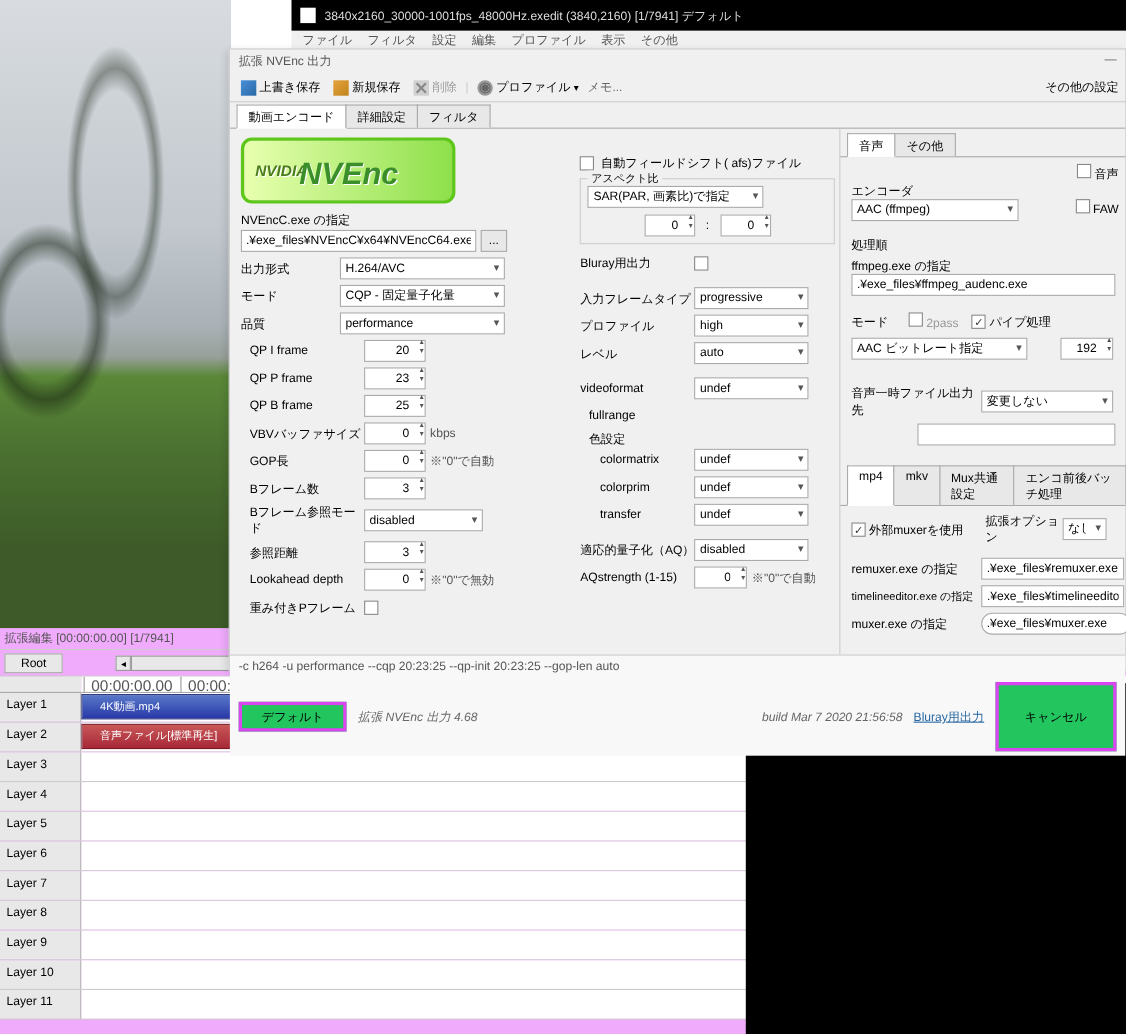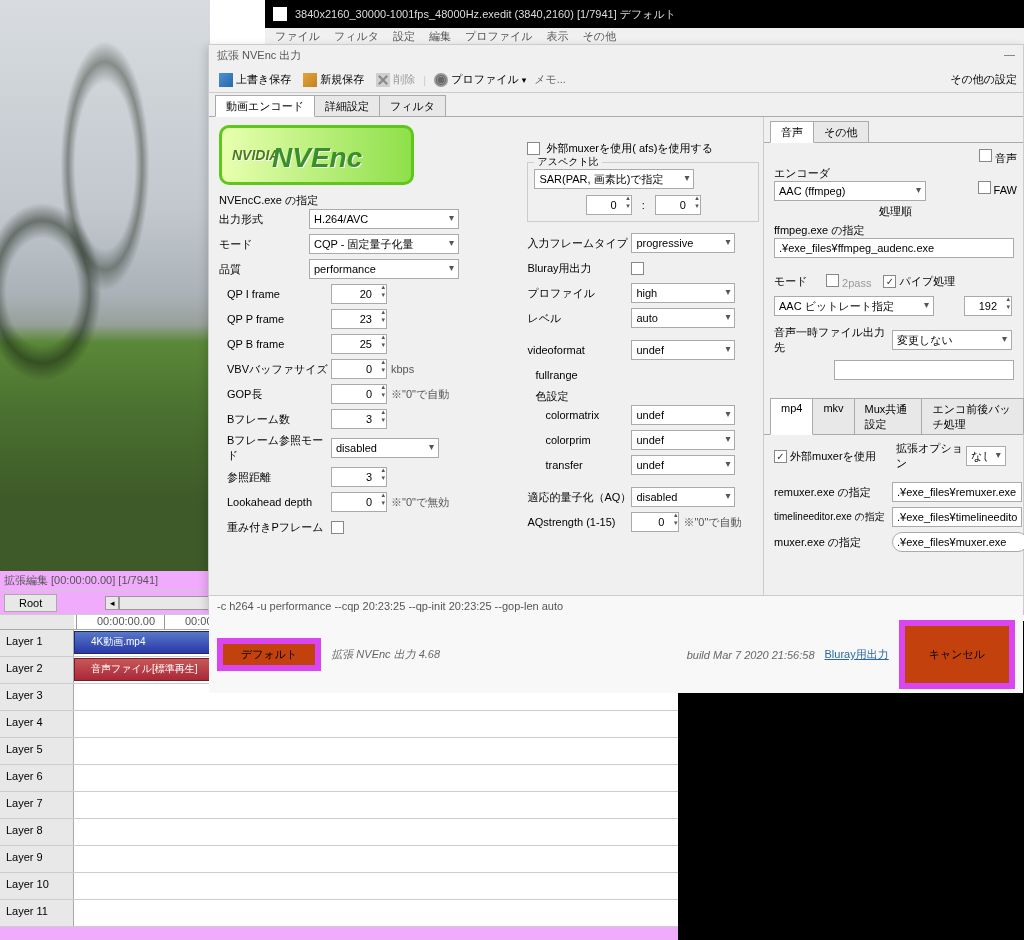--- a/index.html
+++ b/index.html
@@ -45,29 +45,29 @@
 .num-wrap{position:relative;display:inline-block}
 .num-wrap::after{content:"▴\A▾";white-space:pre;position:absolute;right:2px;top:-1px;font-size:7px;line-height:8px;color:#555;pointer-events:none}
 .btn-browse{width:24px;height:20px;border:1px solid #aaa;background:#e8e8e8;cursor:pointer}
 .chk{width:13px;height:13px;border:1px solid #888;background:#fff;cursor:pointer;display:inline-flex;align-items:center;justify-content:center;font-size:10px;color:#333}
 .grp-box{border:1px solid #ccc;padding:6px;margin-bottom:6px;position:relative}
 .grp-title{position:absolute;top:-8px;left:6px;background:#f0f0f0;padding:0 3px;font-size:10px}
 .col-right .tabs{padding-top:4px}
 .dlg-footer{border-top:1px solid #ccc;background:#f8f8f8}
 .cmd-line{padding:4px 8px;color:#555;height:20px}
 .dlg-actions{display:flex;align-items:center;padding:4px 8px;gap:10px}
-.btn-std{padding:3px 18px;border:6px solid #d946ef;background:#c2410c;cursor:pointer}
+.btn-std{padding:3px 18px;border:3px solid #d946ef;background:#22c55e;cursor:pointer}
 .info-txt{color:#666;flex:1}
 .link{color:#2968a3;text-decoration:underline;cursor:pointer}
 .timeline-area{position:absolute;top:571px;left:0;width:1024px;height:369px;background:#f0abfc;z-index:1}
 .tl-header{height:20px;border-bottom:1px solid #ccc;padding:2px 4px;color:#555}
 .tl-root{height:24px;display:flex;align-items:center;border-bottom:1px solid #ccc}
 .root-btn{padding:2px 14px;border:1px solid #aaa;background:#e8e8e8;margin:2px 4px;cursor:pointer}
 .ruler{height:15px;position:relative;background:#fff;border-bottom:1px solid #aaa;overflow:hidden;margin-left:74px}
-.ruler-tick{position:absolute;top:0;font-size:11px;color:#555;border-left:1px solid #999;padding-left:20px;height:14px}
+.ruler-tick{position:absolute;top:0;font-size:14px;color:#555;border-left:1px solid #999;padding-left:6px;height:14px}
 .layer{height:27px;display:flex;border-bottom:1px solid #ccc}
 .layer-name{width:74px;background:#e8e8e8;border-right:1px solid #aaa;padding:5px 6px;cursor:pointer}
 .layer-track{flex:1;position:relative;background:#fff}
 .clip{position:absolute;top:1px;height:23px;color:#fff;padding:3px 16px;font-size:10px;cursor:pointer}
 .clip-blue{background:linear-gradient(180deg,#5878c8,#2838a8);border:1px solid #1a2878}
 .clip-red{background:linear-gradient(180deg,#c85858,#a82838);border:1px solid #781a28}
 .dark-area{position:absolute;top:0;right:0;width:346px;height:100%;background:#000}
 input,select{font-family:inherit;font-size:11px}
 .hint{color:#555;margin-left:4px}
 .tl-scroll{display:flex;align-items:center;margin-left:44px}
@@ -131,20 +131,24 @@
   </div>
 
   <div class="dlg-body">
     <div class="col-left">
       <div class="logo">
         <span class="logo-t1">NVIDIA</span>
         <span class="logo-t2">NVEnc</span>
       </div>
       <div style="margin-top:8px">NVEncC.exe の指定</div>
       <div class="fld">
+        <input class="txt" style="width: 214px;" value=".¥exe_files¥NVEncC¥x64¥NVEncC64.exe">
+        <button class="btn-browse" style="margin-left:4px">...</button>
+      </div>
+      <div class="fld">
           <label>出力形式</label>
           <span class="sel-wrap"><select class="sel" style="width:150px"><option>H.264/AVC</option></select></span>
         </div>
       <div class="fld">
           <label>モード</label>
           <span class="sel-wrap"><select class="sel" style="width:150px"><option>CQP - 固定量子化量</option></select></span>
         </div>
       <div class="fld">
           <label>品質</label>
           <span class="sel-wrap"><select class="sel" style="width:150px"><option>performance</option></select></span>
@@ -190,38 +194,38 @@
         </div>
       <div class="fld indent">
           <label>重み付きPフレーム</label>
           <span class="chk"></span>
         </div>
     </div>
 
     <div class="col-mid">
       <div class="fld" style="margin-top:12px">
           <span class="chk"></span>
-          <span style="margin-left:6px">外部muxerを使用( afs)を使用する</span>
+          <span style="margin-left:6px">自動フィールドシフト( afs)ファイル</span>
         </div>
       <div class="grp-box">
         <div class="grp-title">アスペクト比</div>
         <span class="sel-wrap"><select class="sel" style="width:160px"><option>SAR(PAR, 画素比)で指定</option></select></span>
         <div style="display:flex;justify-content:center;align-items:center;gap:10px;margin-top:6px">
           <span class="num-wrap"><input class="num" style="width: 46px;" value="0"></span>
           <span>:</span>
           <span class="num-wrap"><input class="num" style="width: 46px;" value="0"></span>
         </div>
       </div>
+      <div class="fld">
+          <label style="width:104px">Bluray用出力</label>
+          <span class="chk"></span>
+        </div>
       <div class="fld" style="margin-top:10px">
           <label style="width:104px">入力フレームタイプ</label>
           <span class="sel-wrap"><select class="sel" style="width:104px"><option>progressive</option></select></span>
-        </div>
-      <div class="fld">
-          <label style="width:104px">Bluray用出力</label>
-          <span class="chk"></span>
         </div>
       <div class="fld">
           <label style="width:104px">プロファイル</label>
           <span class="sel-wrap"><select class="sel" style="width:104px"><option>high</option></select></span>
         </div>
       <div class="fld">
           <label style="width:104px">レベル</label>
           <span class="sel-wrap"><select class="sel" style="width:104px"><option>auto</option></select></span>
         </div>
       <div class="fld" style="margin-top:10px">
@@ -262,33 +266,33 @@
       </div>
       <div style="padding:6px 6px 6px 10px">
         <div style="display:flex;justify-content:flex-end;gap:8px">
           <span><span class="chk"></span> <span>音声</span></span>
         </div>
         <div>エンコーダ</div>
         <div style="display:flex;justify-content:space-between;align-items:flex-start">
           <span class="sel-wrap"><select class="sel" style="width:152px"><option>AAC (ffmpeg)</option></select></span>
           <span><span class="chk"></span> <span>FAW</span></span>
         </div>
-        <div style="text-align:center;margin-top:3px"><span>処理順</span></div>
+        <div style="text-align:left;margin-top:14px"><span>処理順</span></div>
         <div style="margin-top:4px">ffmpeg.exe の指定</div>
         <input class="txt" style="width: 240px;" value=".¥exe_files¥ffmpeg_audenc.exe">
         <div class="fld" style="margin-top:12px">
           <label style="width:40px">モード</label>
           <span style="margin-left:12px"><span class="chk"></span> <span style="color:#999">2pass</span></span>
           <span style="margin-left:12px"><span class="chk">✓</span> <span>パイプ処理</span></span>
         </div>
         <div class="fld">
           <span class="sel-wrap"><select class="sel" style="width:160px"><option>AAC ビットレート指定</option></select></span>
           <span class="num-wrap" style="margin-left:30px"><input class="num" style="width: 48px;" value="192"></span>
         </div>
-        <div class="fld" style="margin-top:8px">
+        <div class="fld" style="margin-top:22px">
           <label style="width:118px">音声一時ファイル出力先</label>
           <span class="sel-wrap"><select class="sel" style="width:120px"><option>変更しない</option></select></span>
         </div>
         <input class="txt" style="width: 180px; margin-left: 60px; margin-top: 2px;">
       </div>
       <div class="tabs" style="margin-top:8px">
         <div class="tab active">mp4</div>
         <div class="tab">mkv</div>
         <div class="tab">Mux共通設定</div>
         <div class="tab">エンコ前後バッチ処理</div>

